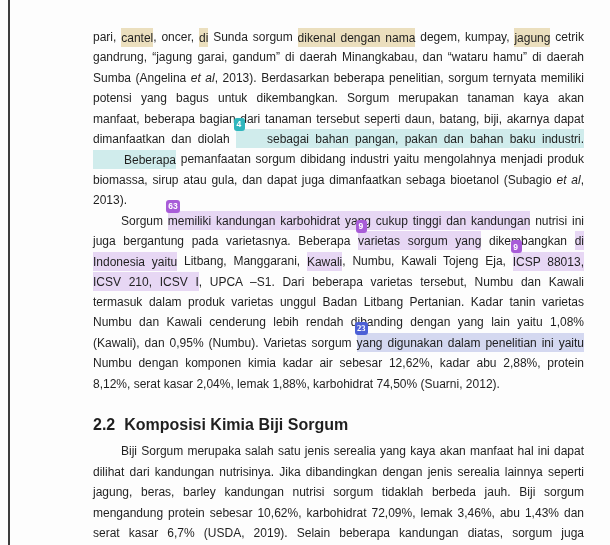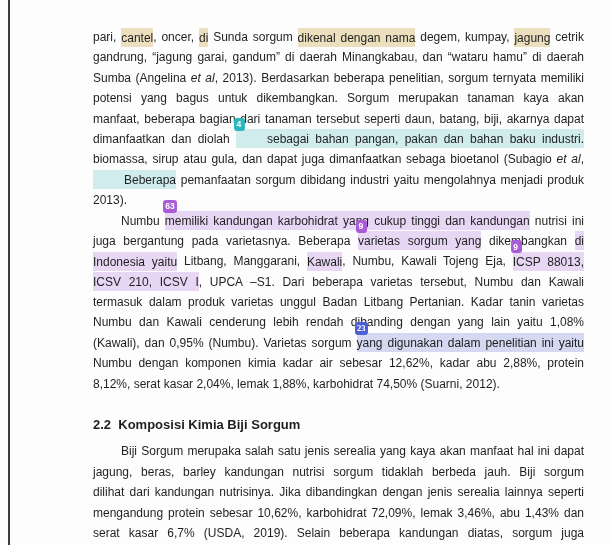--- a/index.html
+++ b/index.html
@@ -18,21 +18,21 @@
     font-size:12px;
   }
   .line{
     line-height:20.4px;height:20.4px;
     text-align:justify;
     overflow:visible;
   }
   .line.jl{ text-align-last:justify; }
   .line.ind{ padding-left:28px; }
   .block.heading{ margin-top:21px; margin-bottom:6px; }
-  .block.heading .line{ font-weight:bold; font-size:13px; text-align:left; text-align-last:left; }
+  .block.heading .line{ font-weight:bold; font-size:16px; text-align:left; text-align-last:left; }
   .seg.i{ font-style:italic; }
   .seg.hl{ padding:2.5px 0;margin-top:37px; }
   .seg.h-tan{ background:var(--c-tan,#ebdfbe); }
   .seg.h-teal{ background:var(--c-teal,#d0ecec);padding-left:31px; }
   .seg.h-purple{ background:var(--c-purple,#e7d7f4); }
   .seg.h-blue{ background:var(--c-blue,#d4d8f0); }
   .badge-wrap{
     display:inline-block;width:0;position:relative;overflow:visible;vertical-align:baseline;
   }
   .badge{
@@ -52,38 +52,38 @@
 
 <div class="page-edge"></div>
 <div class="content" id="content">
     <div class="block paragraph">
       <div class="line jl"><span class="seg">pari, </span><span class="seg hl h-tan">cantel</span><span class="seg">, oncer, </span><span class="seg hl h-tan">di</span><span class="seg"> Sunda sorgum </span><span class="seg hl h-tan">dikenal dengan nama</span><span class="seg"> degem, kumpay, </span><span class="seg hl h-tan">jagung</span><span class="seg"> cetrik</span></div>
       <div class="line jl"><span class="seg">gandrung, “jagung garai, gandum” di daerah Minangkabau, dan “wataru hamu” di daerah</span></div>
       <div class="line jl"><span class="seg">Sumba (Angelina </span><span class="seg i">et al</span><span class="seg">, 2013). Berdasarkan beberapa penelitian, sorgum ternyata memiliki</span></div>
       <div class="line jl"><span class="seg">potensi yang bagus untuk dikembangkan. Sorgum merupakan tanaman kaya akan</span></div>
       <div class="line jl"><span class="seg">manfaat, beberapa bagian dari tanaman tersebut seperti daun, batang, biji, akarnya dapat</span></div>
       <div class="line jl"><span class="seg">dimanfaatkan dan diolah </span><span class="badge-wrap"><span class="badge teal">4</span></span><span class="seg hl h-teal">sebagai bahan pangan, pakan dan bahan baku industri.</span></div>
+      <div class="line jl"><span class="seg hl h-teal">Beberapa</span><span class="seg"> pemanfaatan sorgum dibidang industri yaitu mengolahnya menjadi produk</span></div>
       <div class="line jl"><span class="seg">biomassa, sirup atau gula, dan dapat juga dimanfaatkan sebaga bioetanol (Subagio </span><span class="seg i">et al</span><span class="seg">,</span></div>
-      <div class="line jl"><span class="seg hl h-teal">Beberapa</span><span class="seg"> pemanfaatan sorgum dibidang industri yaitu mengolahnya menjadi produk</span></div>
       <div class="line"><span class="seg">2013).</span></div>
     </div>
     <div class="block paragraph">
-      <div class="line jl ind"><span class="seg">Numbu </span><span class="badge-wrap"><span class="badge purple">63</span></span><span class="seg hl h-purple">memiliki kandungan karbohidrat yang cukup tinggi dan kandungan</span><span class="seg"> nutrisi ini</span></div>
+      <div class="line jl ind"><span class="seg">Sorgum </span><span class="badge-wrap"><span class="badge purple">63</span></span><span class="seg hl h-purple">memiliki kandungan karbohidrat yang cukup tinggi dan kandungan</span><span class="seg"> nutrisi ini</span></div>
       <div class="line jl"><span class="seg">juga bergantung pada varietasnya. Beberapa </span><span class="badge-wrap"><span class="badge purple">9</span></span><span class="seg hl h-purple">varietas sorgum yang</span><span class="seg"> dikembangkan </span><span class="seg hl h-purple">di</span></div>
       <div class="line jl"><span class="seg hl h-purple">Indonesia yaitu</span><span class="seg"> Litbang, Manggarani, </span><span class="seg hl h-purple">Kawali</span><span class="seg">, Numbu, Kawali Tojeng Eja, </span><span class="badge-wrap"><span class="badge purple">9</span></span><span class="seg hl h-purple">ICSP 88013,</span></div>
       <div class="line jl"><span class="seg hl h-purple">ICSV 210, ICSV I</span><span class="seg">, UPCA –S1. Dari beberapa varietas tersebut, Numbu dan Kawali</span></div>
       <div class="line jl"><span class="seg">termasuk dalam produk varietas unggul Badan Litbang Pertanian. Kadar tanin varietas</span></div>
       <div class="line jl"><span class="seg">Numbu dan Kawali cenderung lebih rendah dibanding dengan yang lain yaitu 1,08%</span></div>
       <div class="line jl"><span class="seg">(Kawali), dan 0,95% (Numbu). Varietas sorgum </span><span class="badge-wrap"><span class="badge blue">23</span></span><span class="seg hl h-blue">yang digunakan dalam penelitian ini yaitu</span></div>
       <div class="line jl"><span class="seg">Numbu dengan komponen kimia kadar air sebesar 12,62%, kadar abu 2,88%, protein</span></div>
       <div class="line"><span class="seg">8,12%, serat kasar 2,04%, lemak 1,88%, karbohidrat 74,50% (Suarni, 2012).</span></div>
     </div>
     <div class="block heading">
       <div class="line"><span class="seg">2.2 &nbsp;Komposisi Kimia Biji Sorgum</span></div>
     </div>
     <div class="block paragraph">
       <div class="line jl ind"><span class="seg">Biji Sorgum merupaka salah satu jenis serealia yang kaya akan manfaat hal ini dapat</span></div>
+      <div class="line jl"><span class="seg">dilihat dari kandungan nutrisinya. Jika dibandingkan dengan jenis serealia lainnya seperti</span></div>
       <div class="line jl"><span class="seg">jagung, beras, barley kandungan nutrisi sorgum tidaklah berbeda jauh. Biji sorgum</span></div>
-      <div class="line jl"><span class="seg">dilihat dari kandungan nutrisinya. Jika dibandingkan dengan jenis serealia lainnya seperti</span></div>
       <div class="line jl"><span class="seg">mengandung protein sebesar 10,62%, karbohidrat 72,09%, lemak 3,46%, abu 1,43% dan</span></div>
       <div class="line jl"><span class="seg">serat kasar 6,7% (USDA, 2019). Selain beberapa kandungan diatas, sorgum juga</span></div>
     </div>
   </div>
 
 </body></html>

